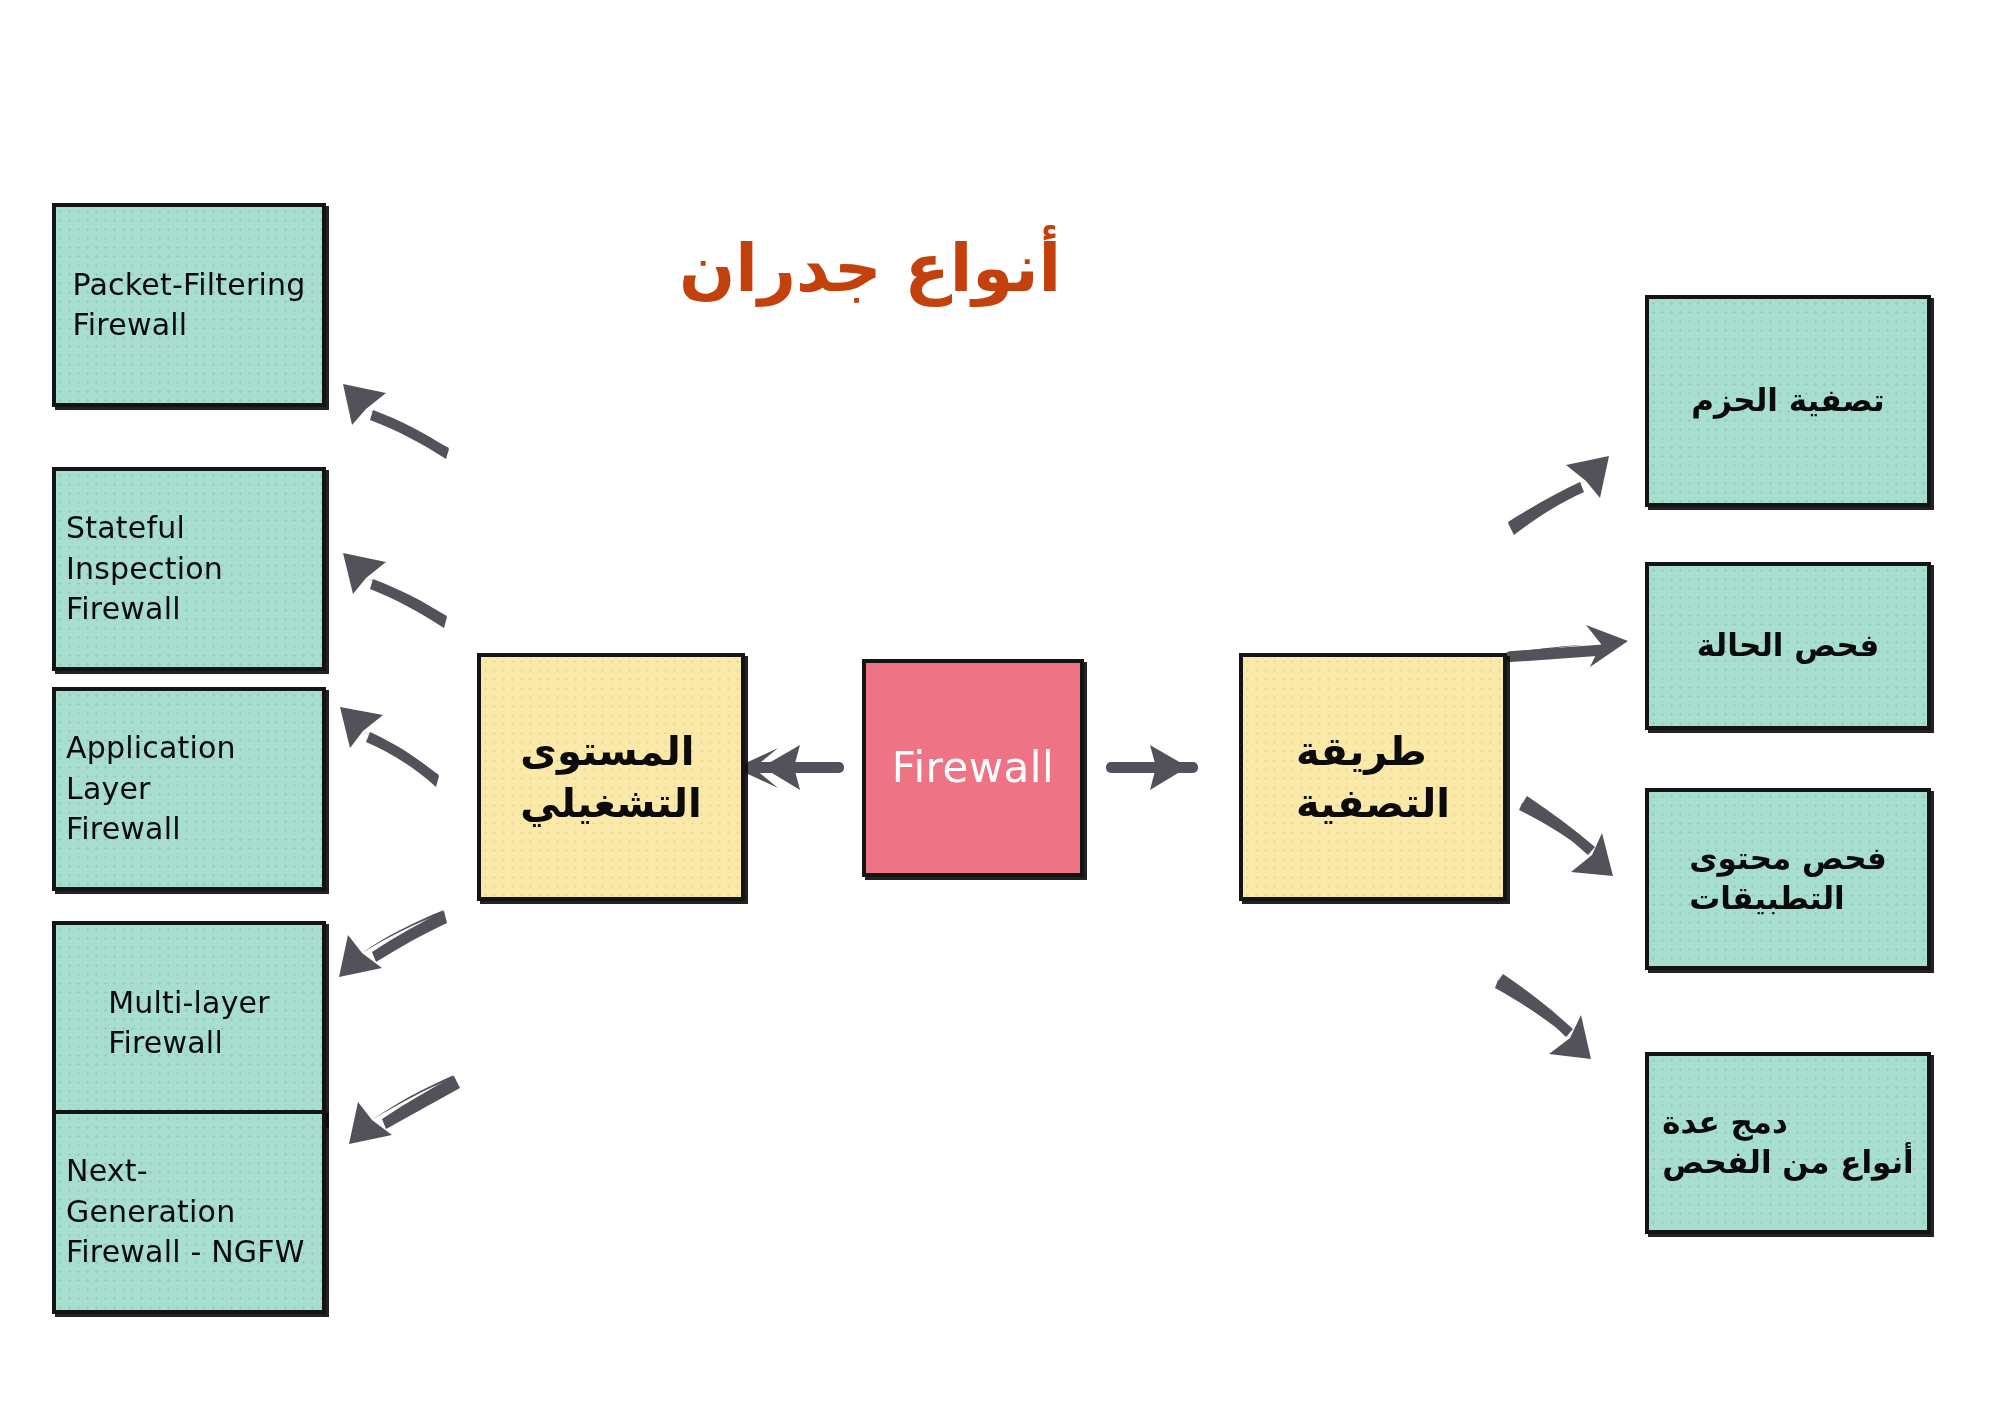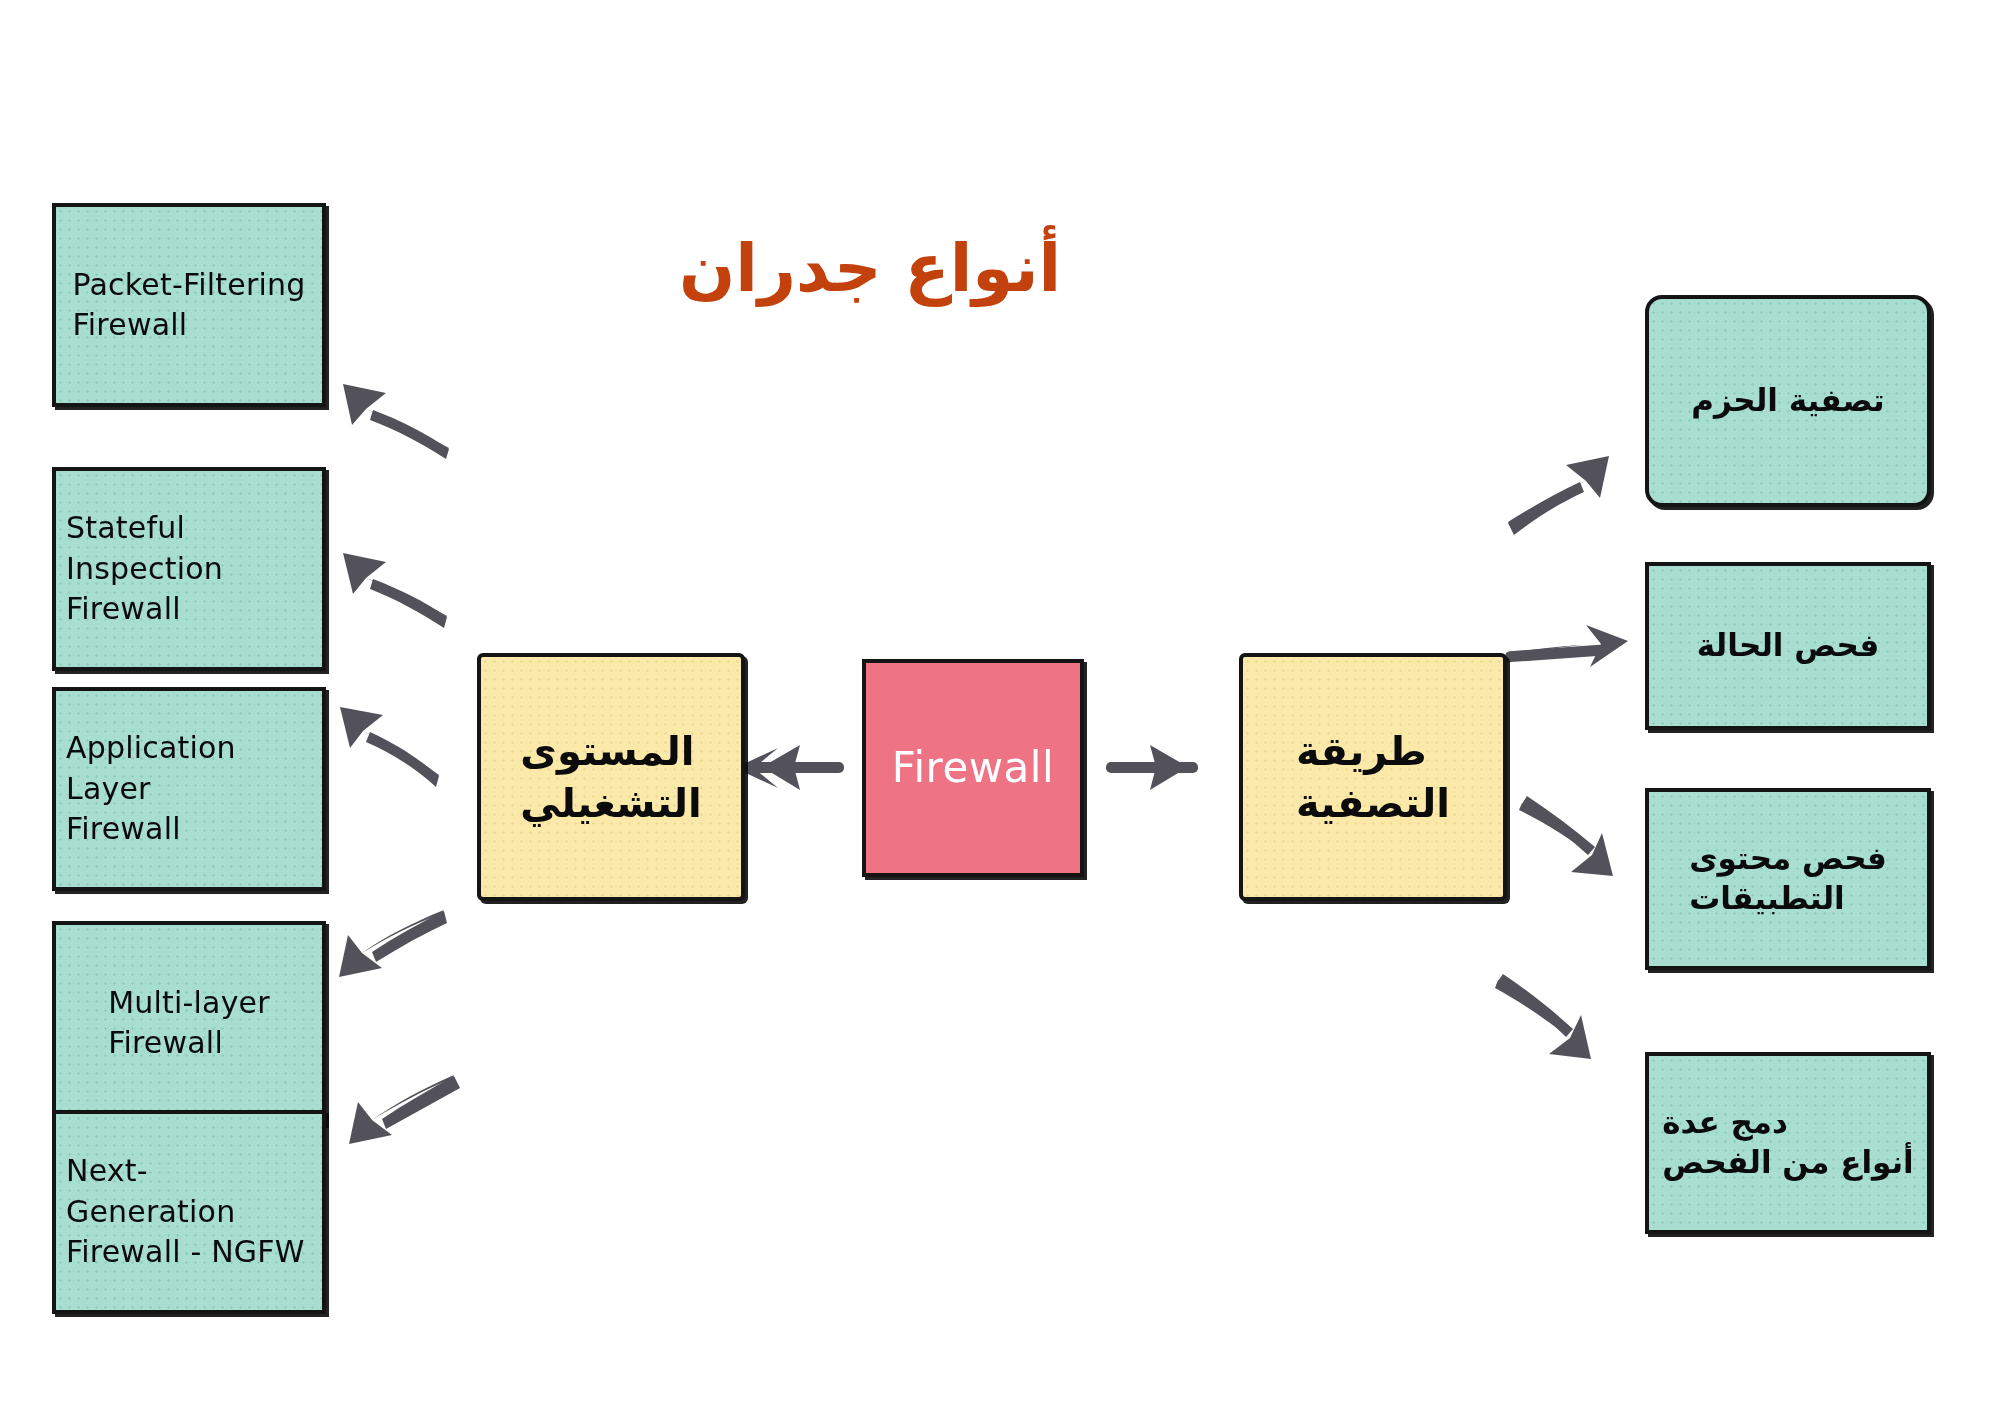--- a/index.html
+++ b/index.html
@@ -52,21 +52,20 @@
     width:286px;
     font-size:31px;font-weight:700;
     direction:rtl;padding:6px 12px;
   }
 
   
   .hub{
     width:268px;height:248px;
     font-size:40px;font-weight:700;direction:rtl;
     padding:8px;
-    border-radius:6px;
   }
   .hub .lbl{line-height:1.3;}
 
   .center-node{
     left:862px;top:659px;width:222px;height:218px;
     font-size:42px;font-weight:400;letter-spacing:.5px;
   }
 
   
   #title{
@@ -196,21 +195,21 @@
     <span class="lbl">Firewall</span>
   </div>
 
   <div class="node yellow hub" style="left:1239px;top:653px;">
     <span class="lbl">
       <span>طريقة</span><br>
       <span>التصفية</span>
     </span>
   </div>
 
-  <div class="node green leaf-ar" style="left:1645px;top:295px;height:212px;border-radius:17px;">
+  <div class="node green leaf-ar" style="left:1645px;top:295px;height:212px;">
     <span class="lbl">
       <span>تصفية الحزم</span>
     </span>
   </div>
 
   <div class="node green leaf-ar" style="left:1645px;top:562px;height:168px;">
     <span class="lbl">
       <span>فحص الحالة</span>
     </span>
   </div>

